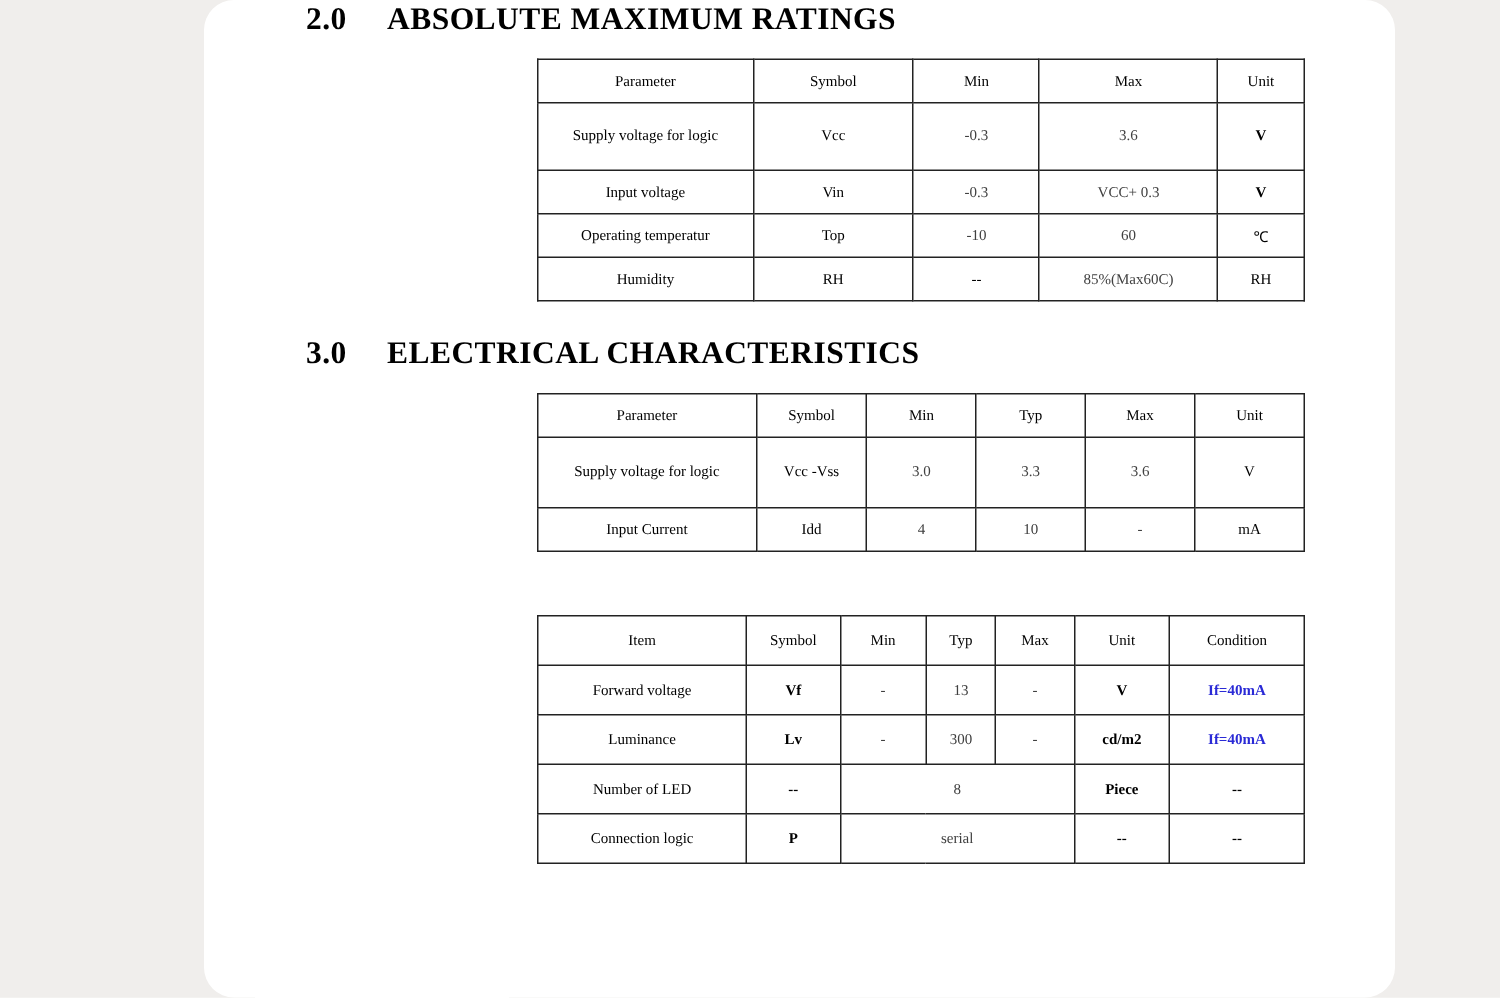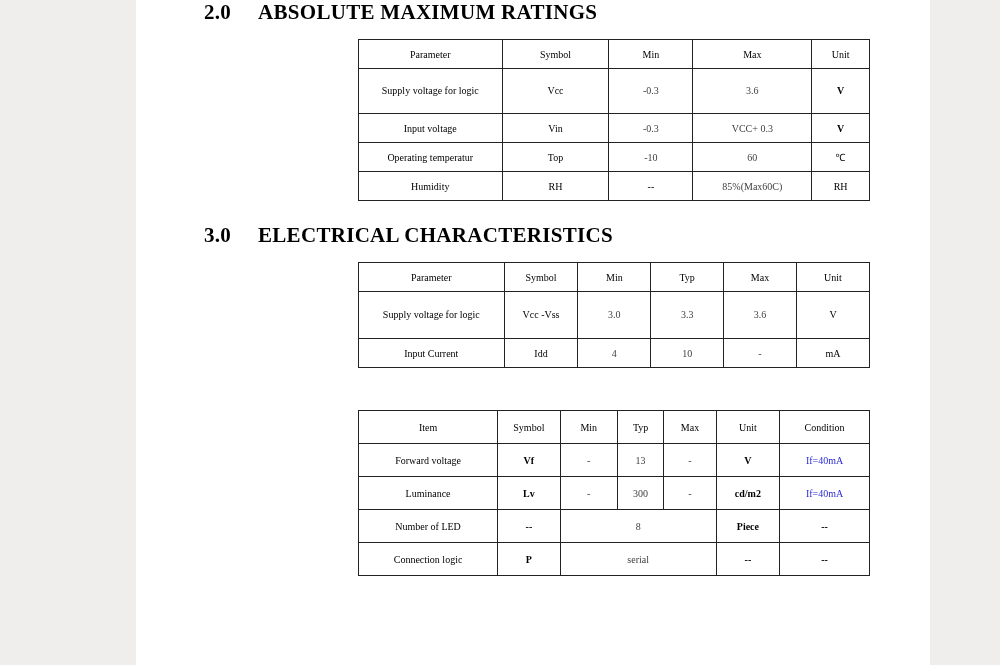--- a/index.html
+++ b/index.html
@@ -11,20 +11,21 @@
     overflow: hidden;
   }
   .page {
     position: absolute;
     left: 136px;
     top: 0;
     width: 794px;
     height: 665px;
     background: #ffffff;
     box-sizing: border-box;
+    border-radius: 20px;
   }
   .content {
     position: relative;
     padding: 0 60px 0 68px;
     font-family: "Liberation Serif", serif;
   }
   h2.section {
     font-family: "Liberation Serif", serif;
     font-weight: bold;
     font-size: 21px;
@@ -49,21 +50,21 @@
   table td, table th {
     border: 1px solid #222;
     text-align: center;
     vertical-align: middle;
     padding: 3px 4px;
     font-weight: normal;
   }
   th { font-weight: bold; }
   .blue { color: #404040; }
   .bold { font-weight: bold; }
-  .bluebold { color: #2a2ad6; font-weight: normal; }
+  .bluebold { color: #2a2ad6; font-weight: bold; }
 
   
   #t1 { margin-left: 154px; margin-top: 14px; }
   #t1 col.c0 { width: 156px; }
   #t1 col.c1 { width: 116px; }
   #t1 col.c2 { width: 92px; }
   #t1 col.c3 { width: 128px; }
   #t1 col.c4 { width: 62px; }
   #t1 td, #t1 th { height: 22px; }
   #t1 tr.tall td { height: 38px; line-height: 1.15; }

